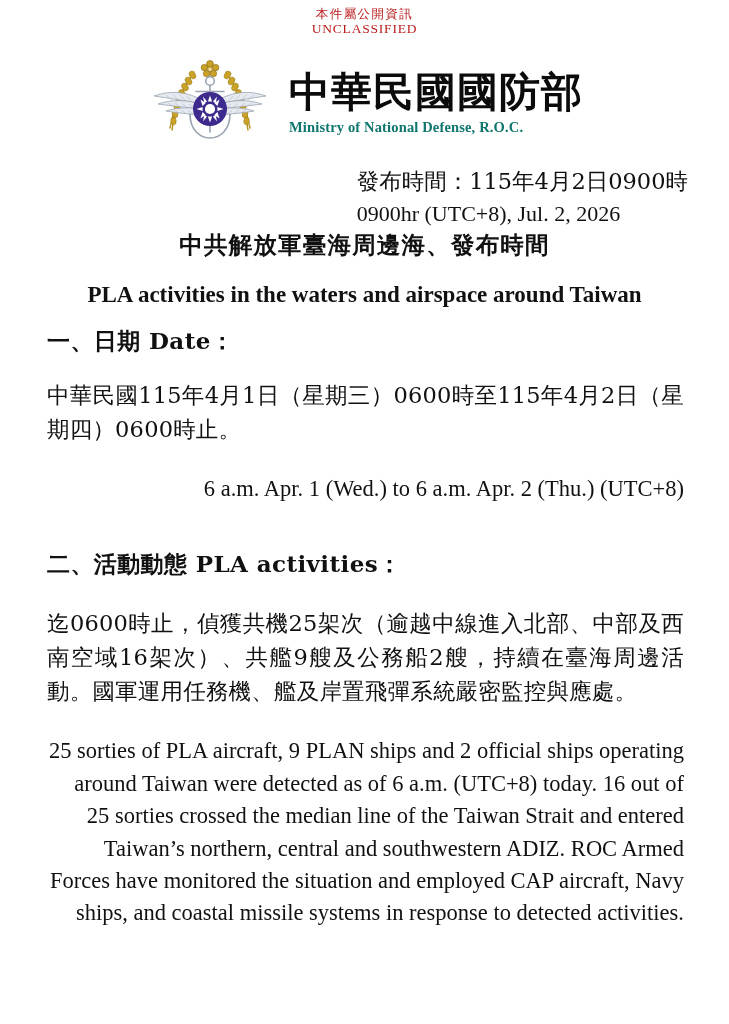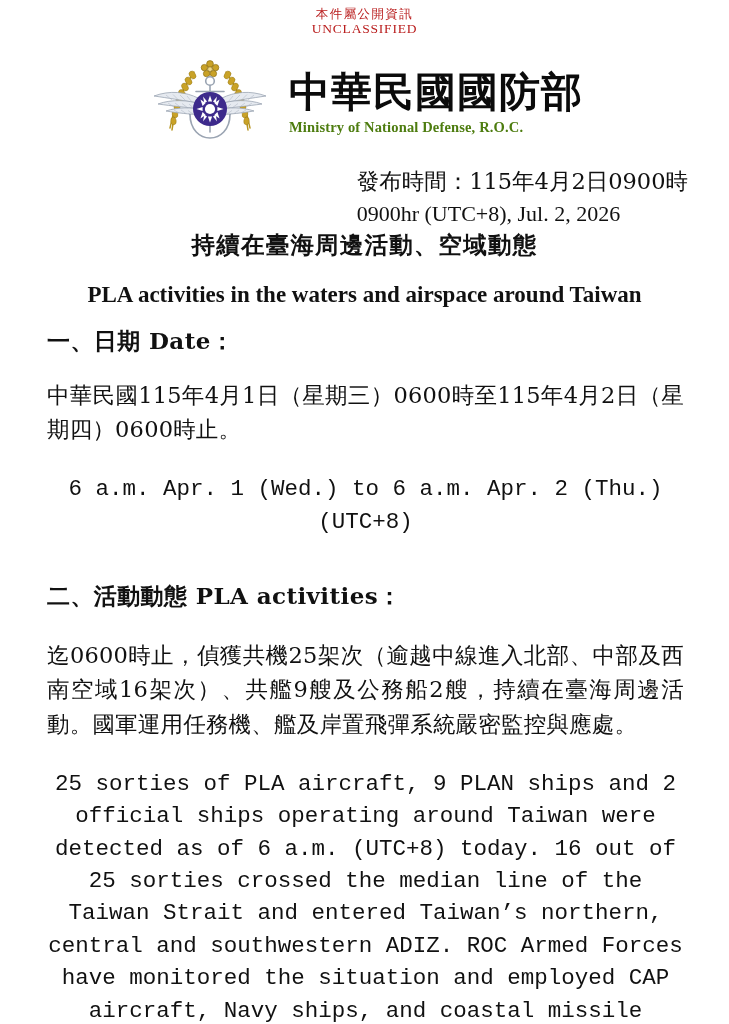--- a/index.html
+++ b/index.html
@@ -66,21 +66,21 @@
     font-weight: bold;
     color: #0b0b0b;
     line-height: 1.0;
     letter-spacing: 1px;
     font-family: "DejaVu Serif", "Liberation Serif", serif;
     white-space: nowrap;
   }
   .wordmark .en {
     font-size: 14.5px;
     font-weight: bold;
-    color: #4d7c0f;
+    color: #0f766e;
     letter-spacing: 0.15px;
     margin-top: 6px;
     font-family: "Liberation Serif", serif;
     white-space: nowrap;
   }
 
   
   .release-time {
     position: absolute;
     top: 166px;
@@ -140,22 +140,22 @@
     font-size: 22.5px;
     line-height: 1.52;
     margin: 0;
     text-align: justify;
   }
   .para.cn {
     letter-spacing: 0.2px;
     font-family: "DejaVu Serif", "Liberation Serif", serif;
   }
   .para.en {
-    font-family: Liberation Mono, monospace;
-    text-align: center;
+    font-family: Liberation Serif, serif;
+    text-align: right;
     line-height: 1.44;
   }
   .gap-sm { height: 22px; }
   .gap-md { height: 27px; }
   .gap-lg { height: 30px; }
 </style>
 </head>
 <body>
 
 <div class="classification">
@@ -280,21 +280,21 @@
     <div class="en">Ministry of National Defense, R.O.C.</div>
   </div>
 </div>
 
 <div class="release-time">
   <div class="cn">發布時間：115年4月2日0900時</div>
   <div class="en">0900hr (UTC+8), Jul. 2, 2026</div>
 </div>
 
 <div class="doc-title">
-  <div class="cn">持續在臺海周邊活動、空域動態</div>
+  <div class="cn">中共解放軍臺海周邊海、發布時間</div>
   <div class="en">PLA activities in the waters and airspace around Taiwan</div>
 </div>
 
 <div class="content">
 
   <div>
     <div class="section-heading">一、日期 Date：</div>
     <div class="gap-sm"></div>
     <p class="para cn">中華民國115年4月1日（星期三）0600時至115年4月2日（星期四）0600時止。</p>
     <div class="gap-md"></div>

